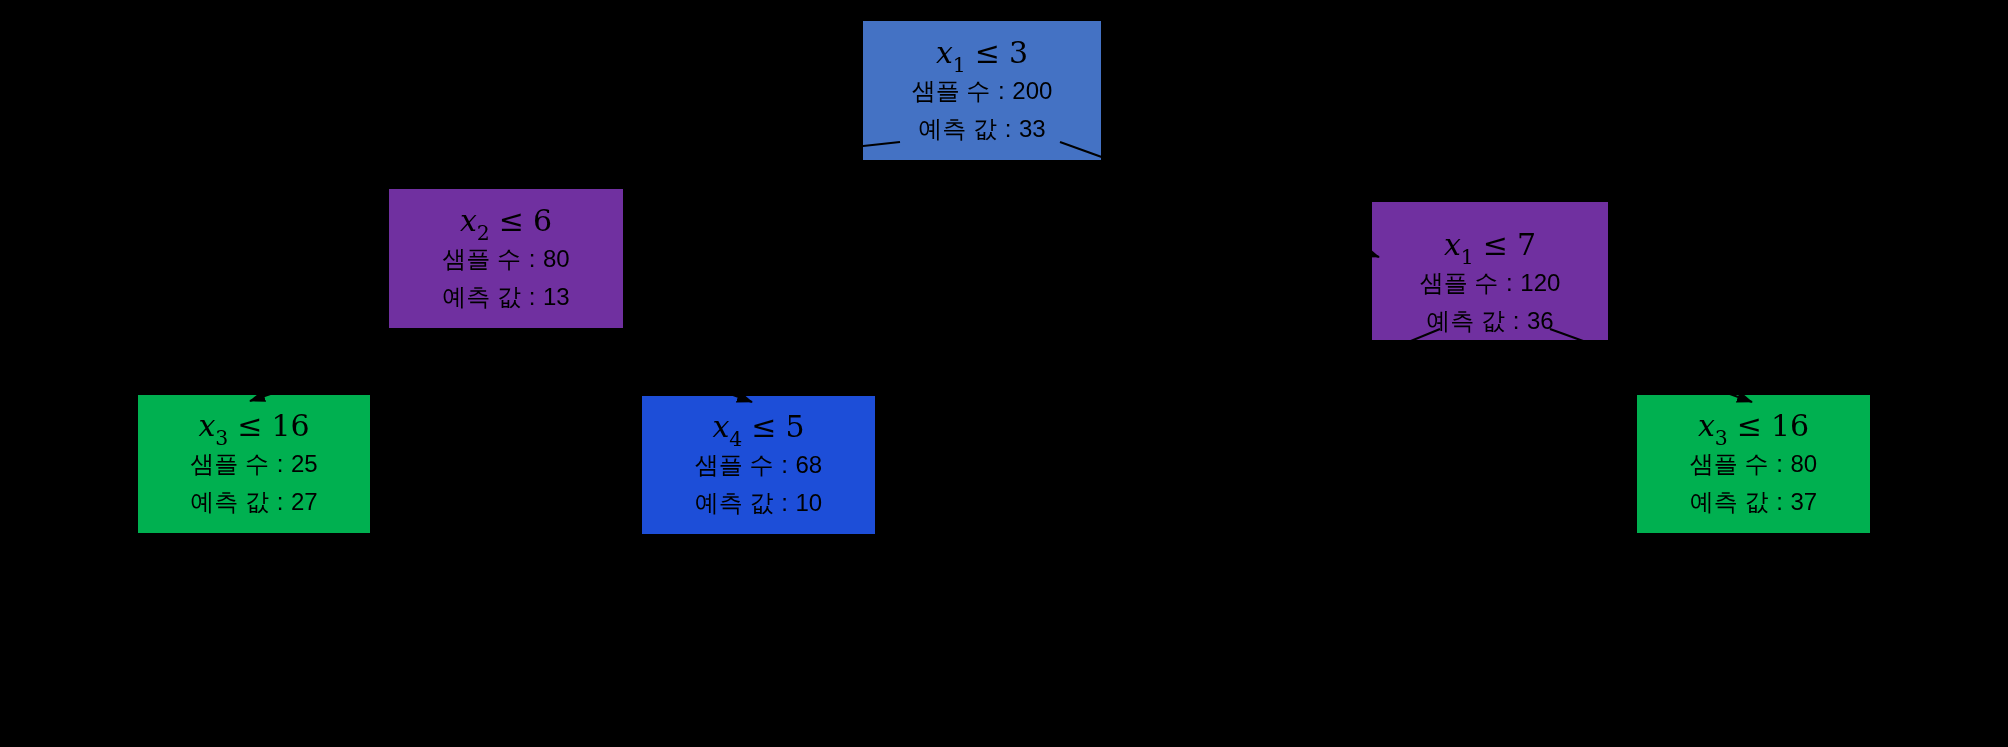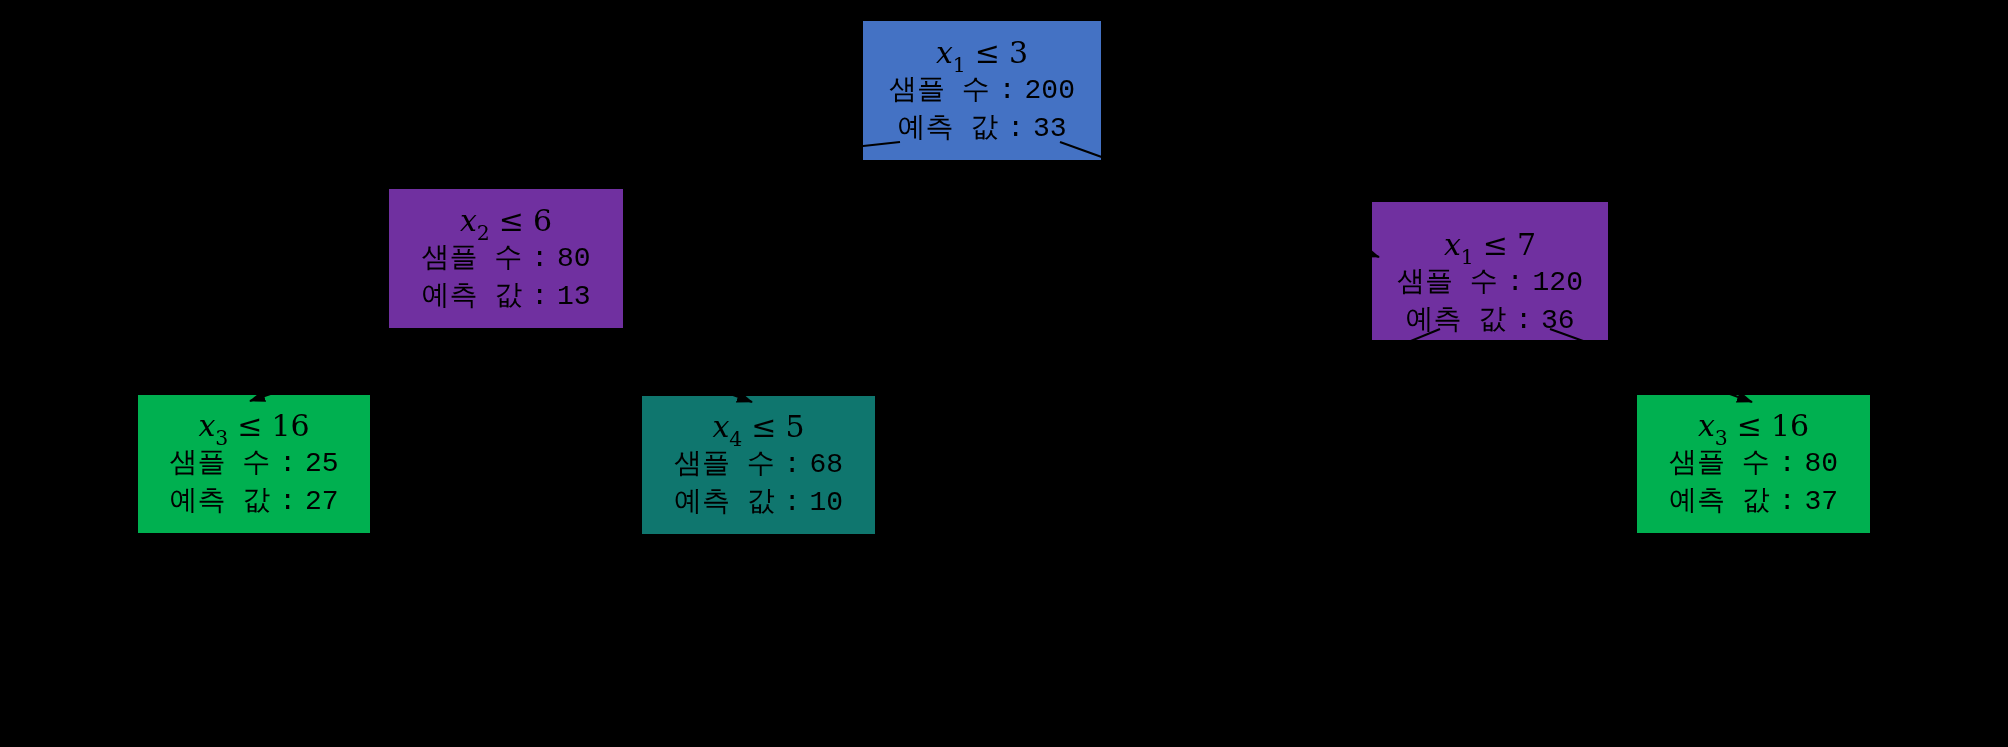--- a/index.html
+++ b/index.html
@@ -33,21 +33,21 @@
     flex-direction: column;
     align-items: center;
     justify-content: center;
     color: #000000;
     text-align: center;
   }
   .n-root { left: 863px;  top: 1px;   width: 238px; height: 139px; background: #4472C4; margin-top: 20px; }
   .n-pl   { left: 389px;  top: 189px; width: 234px; height: 139px; background: #7030A0; }
   .n-pr   { left: 1372px; top: 202px; width: 236px; height: 138px; background: #7030A0; justify-content: flex-end; }
   .n-g1   { left: 138px;  top: 395px; width: 232px; height: 138px; background: #00B050; }
-  .n-g2   { left: 642px;  top: 396px; width: 233px; height: 138px; background: #0f766e; }
+  .n-g2   { left: 642px;  top: 396px; width: 233px; height: 138px; background: #1d4ed8; }
   .n-g3   { left: 1139px; top: 396px; width: 233px; height: 138px; background: #00B050; }
   .n-g4   { left: 1637px; top: 395px; width: 233px; height: 138px; background: #00B050; }
   .line {
     line-height: 38px;
     white-space: nowrap;
   }
   .cond {
     font-family: "DejaVu Serif", "Liberation Serif", serif;
     font-size: 30px;
   }
@@ -57,22 +57,22 @@
   .cond sub {
     font-size: 0.68em;
     line-height: 0;
     position: relative;
     bottom: -0.1em;
   }
   .cond .op {
     margin: 0 0.30em;
   }
   .kor {
-    font-family: Liberation Mono, monospace;
-    font-size: 28px;
+    font-family: Liberation Sans, sans-serif;
+    font-size: 24px;
   }
   .kor .sep {
     margin: 0 0.32em;
   }
 </style>
 </head>
 <body>
 
 <div class="canvas">
 

